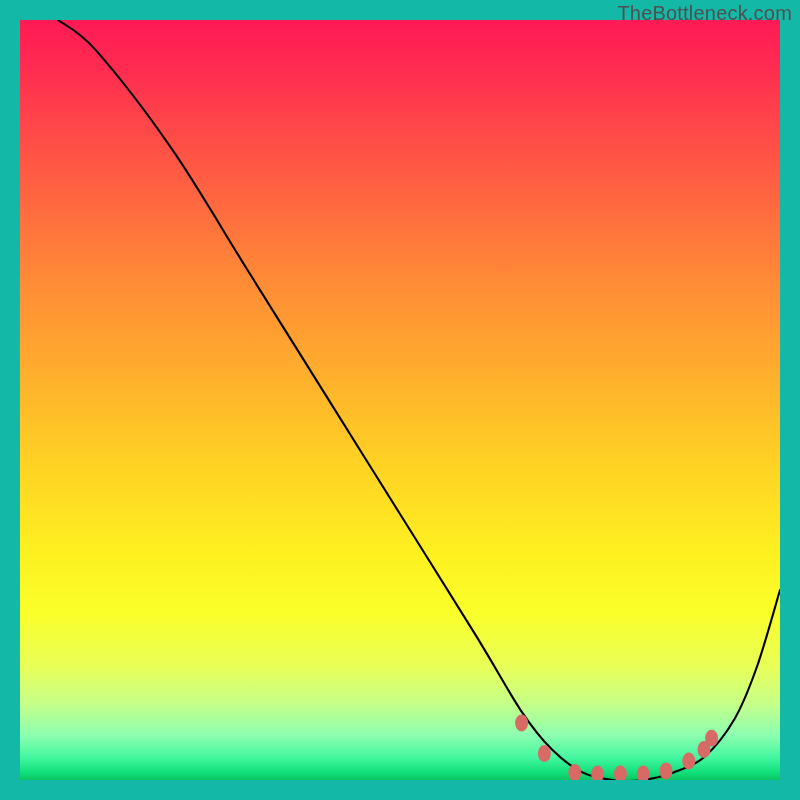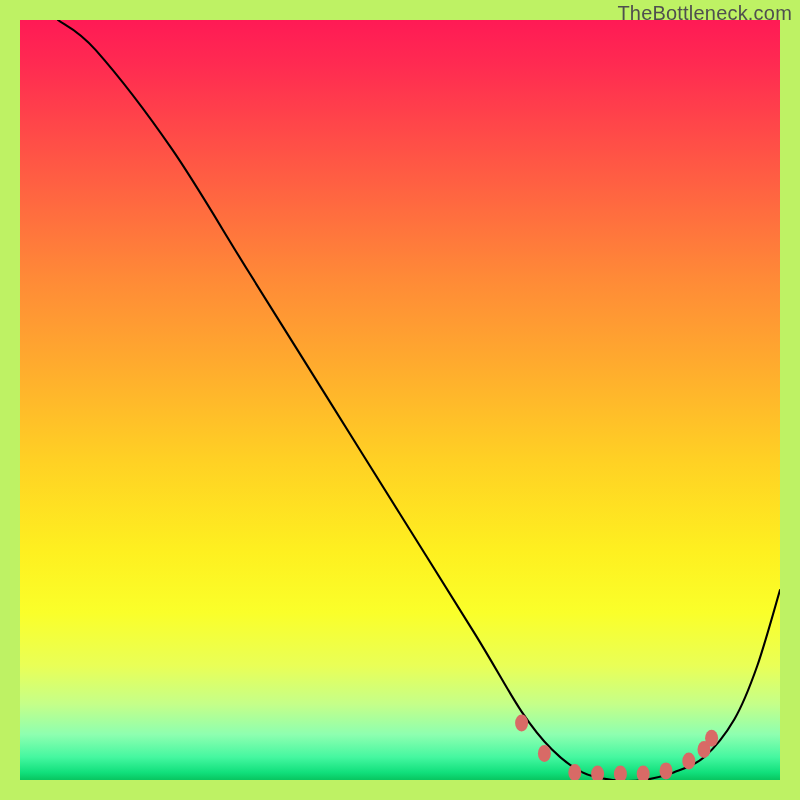--- a/index.html
+++ b/index.html
@@ -8,21 +8,21 @@
     width: 800px;
     height: 800px;
     overflow: hidden;
     font-family: Arial, Helvetica, sans-serif;
     background: #000;
   }
   .chart-wrap {
     position: relative;
     width: 800px;
     height: 800px;
-    background: #bef264;
+    background: #14b8a6;
   }
   .plot-area {
     position: absolute;
     left: 20px;
     top: 20px;
     width: 760px;
     height: 760px;
     background: linear-gradient(to bottom,
       #ff1a55 0%,
       #ff2b51 6%,

